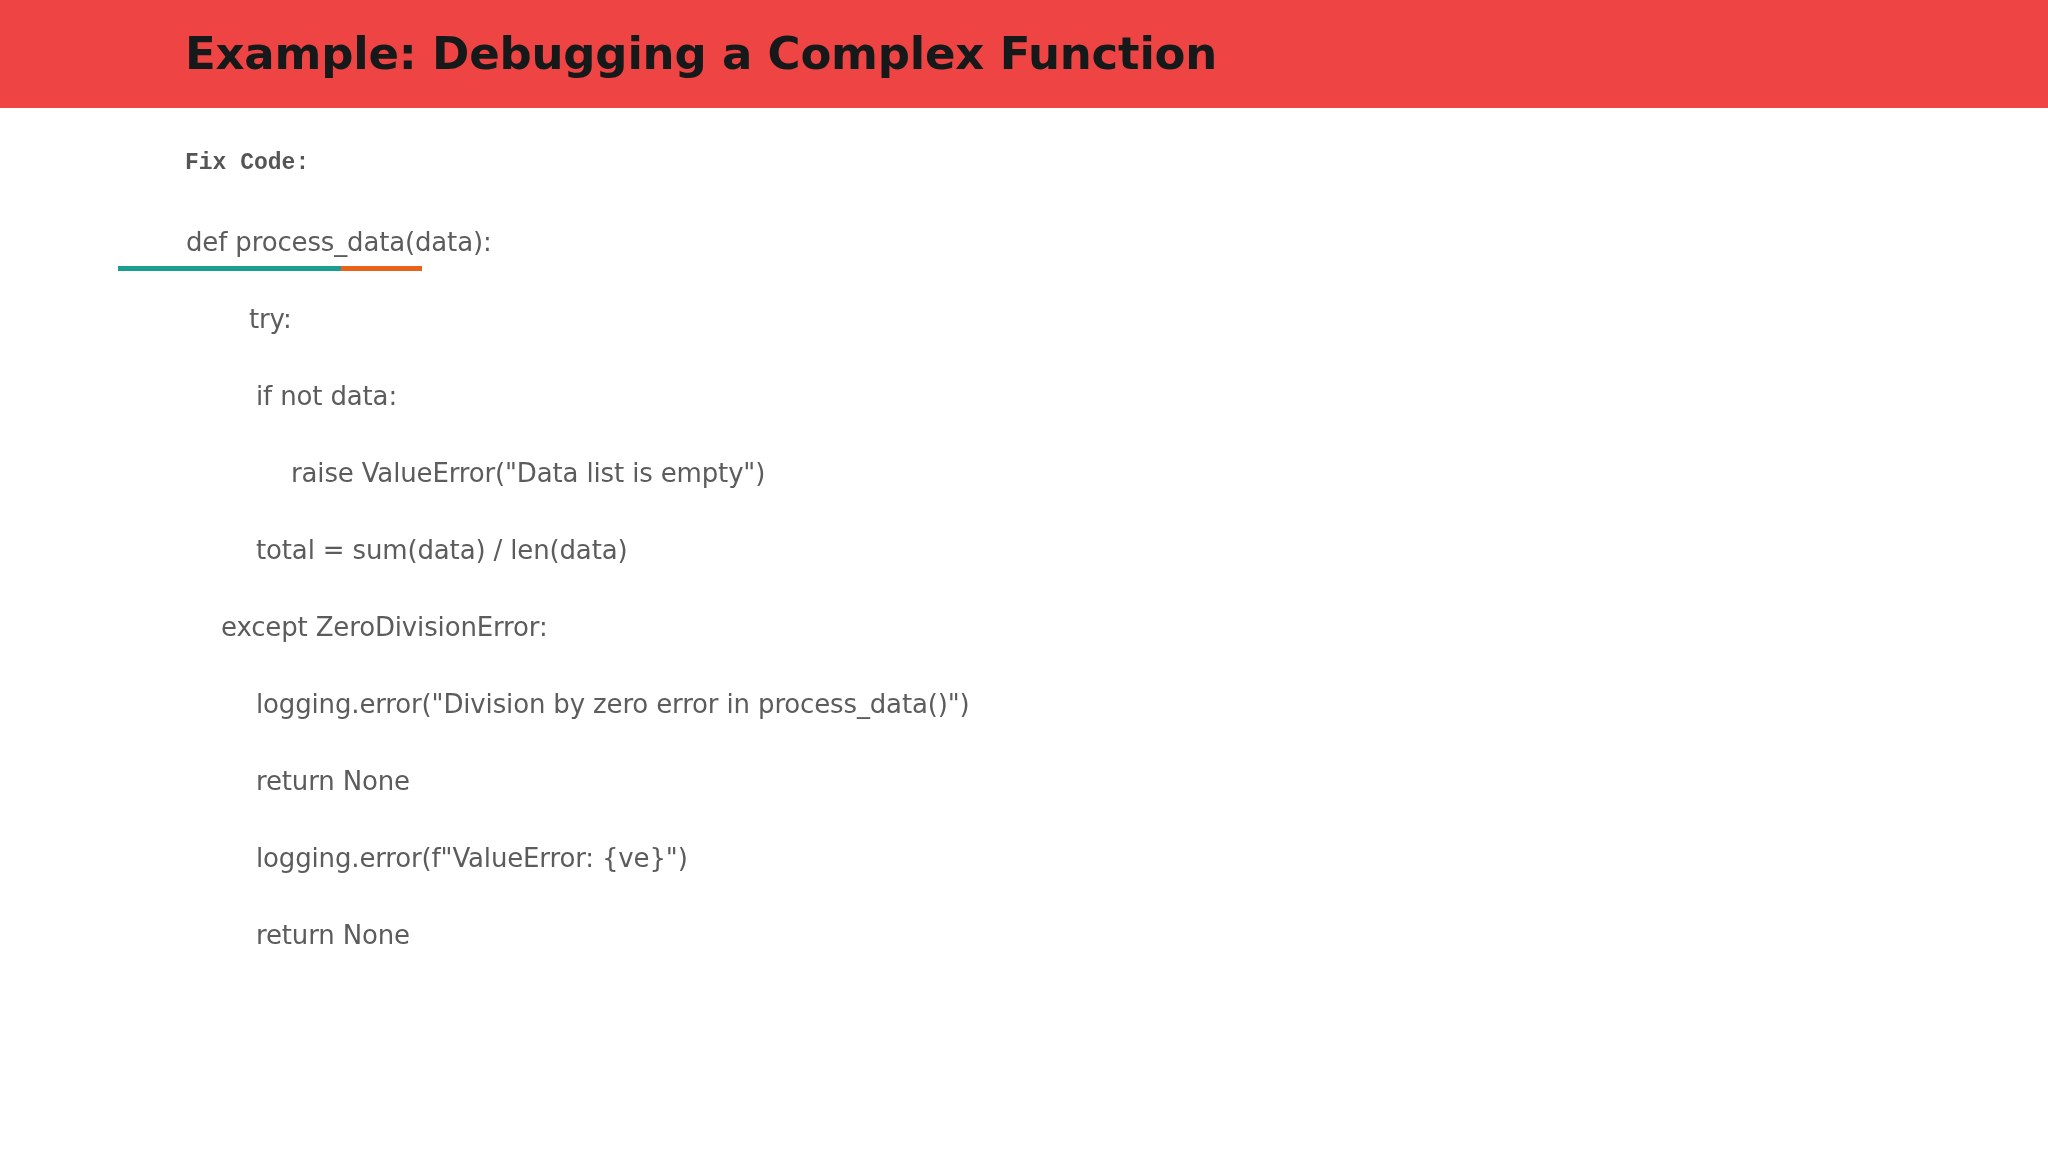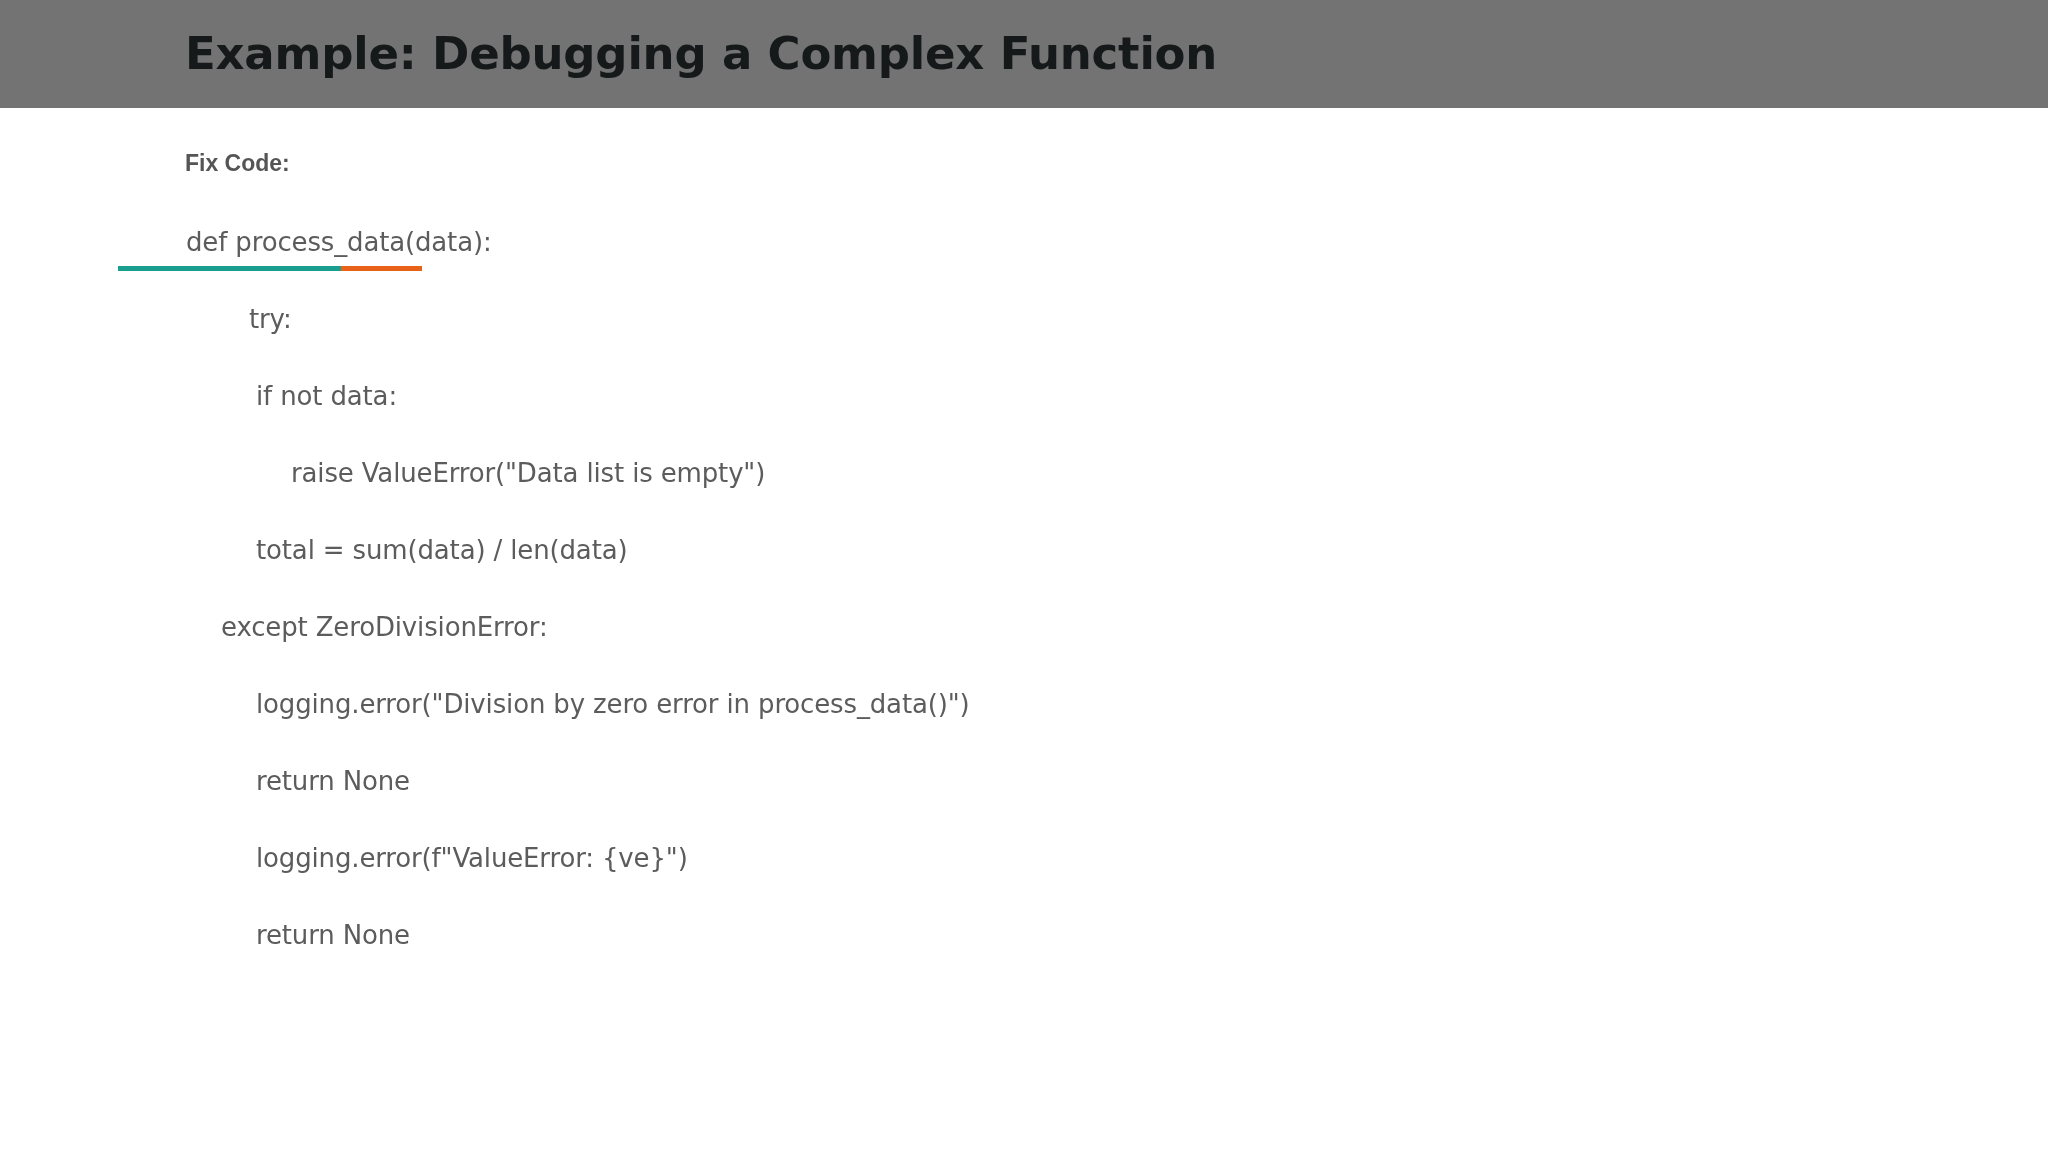--- a/index.html
+++ b/index.html
@@ -45,21 +45,21 @@
     top: 108px;
     width: 2048px;
     height: 1044px;
     background: #ffffff;
   }
 
   .section-label {
     position: absolute;
     left: 185px;
     top: 40px;
-    font-family: Liberation Sans, sans-serif;
+    font-family: Liberation Mono, monospace;
     font-size: 23px;
     font-weight: 700;
     color: #555555;
     white-space: nowrap;
     line-height: 30px;
   }
 
   
   .code-block {
     position: absolute;
@@ -104,21 +104,21 @@
   }
   .accent-rule .seg-secondary {
     height: 100%;
     width: 81px;
     background: #e8621a;
   }
 </style>
 </head>
 <body>
 
-<div class="slide-header" style="background: #737373;">
+<div class="slide-header" style="background: #ef4444;">
   <div class="slide-title" style="color: rgb(22, 25, 26);">Example: Debugging a Complex Function</div>
 </div>
 
 <div class="slide-body" style="background: rgb(255, 255, 255);">
 
   <div class="section-label" style="color: rgb(85, 85, 85);">Fix Code:</div>
 
   <div class="code-block">
 
   <div class="code-line ind-0" style="color: rgb(92, 92, 92);"><span class="code-text">def process_data(data):</span><div class="accent-rule"><div class="seg-primary" style="background: rgb(26, 158, 143);"></div><div class="seg-secondary" style="background: rgb(232, 98, 26);"></div></div></div>

